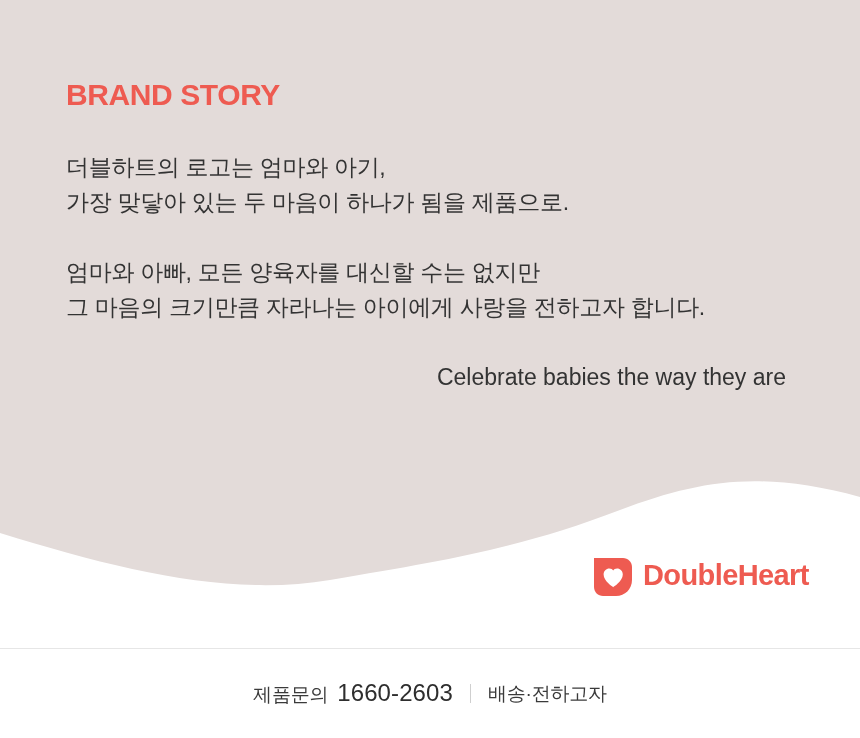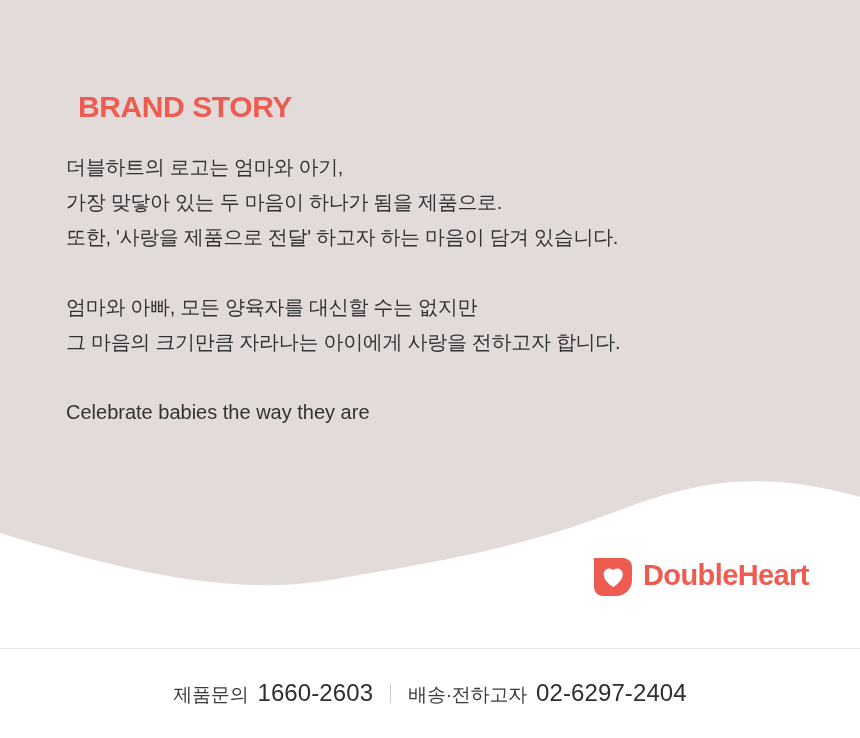--- a/index.html
+++ b/index.html
@@ -46,55 +46,56 @@
     top: 0;
     width: 860px;
     height: 600px;
   }
 
   
   .brand-story-title {
     position: absolute;
     left: 66px;
     top: 78px;
-    margin: 12px;
+    margin: 0;
     font-size: 30px;
     font-weight: bold;
     letter-spacing: -0.4px;
     color: #ee5b51;
     line-height: 1.1;
     white-space: nowrap;
   }
 
   
   .body-copy {
     position: absolute;
     left: 66px;
     top: 150px;
     width: 720px;
     color: #333333;
-    font-size: 20px;
+    font-size: 23px;
     line-height: 35px;
     letter-spacing: -0.3px;
   }
   .copy-line {
     display: block;
     white-space: nowrap;
   }
   .copy-block {
     display: block;
   }
   .copy-gap {
     display: block;
     height: 35px;
   }
   .copy-line-en {
     display: block;
     white-space: nowrap;
     letter-spacing: 0;
+    text-align: right;
   }
 
   
   .logo-lockup {
     position: absolute;
     left: 594px;
     top: 558px;
     display: flex;
     align-items: flex-start;
     gap: 11px;
@@ -181,21 +182,20 @@
 
     <div class="hero-content">
 
       <h1 class="brand-story-title">BRAND STORY</h1>
 
       <div class="body-copy">
 
         <div class="copy-block">
           <span class="copy-line">더블하트의 로고는 엄마와 아기,</span>
           <span class="copy-line">가장 맞닿아 있는 두 마음이 하나가 됨을 제품으로.</span>
-          <span class="copy-line">또한, '사랑을 제품으로 전달' 하고자 하는 마음이 담겨 있습니다.</span>
         </div>
 
         <span class="copy-gap"></span>
 
         <div class="copy-block">
           <span class="copy-line">엄마와 아빠, 모든 양육자를 대신할 수는 없지만</span>
           <span class="copy-line">그 마음의 크기만큼 자라나는 아이에게 사랑을 전하고자 합니다.</span>
         </div>
 
         <span class="copy-gap"></span>
@@ -231,19 +231,18 @@
 
       <span class="contact-group">
         <span class="contact-label">제품문의</span>
         <span class="contact-number">1660-2603</span>
       </span>
 
       <span class="footer-separator"></span>
 
       <span class="contact-group">
         <span class="contact-label">배송·전하고자</span>
-        <span class="contact-number">02-6297-2404</span>
       </span>
 
     </div>
   </div>
 
 </div>
 
 </body></html>

